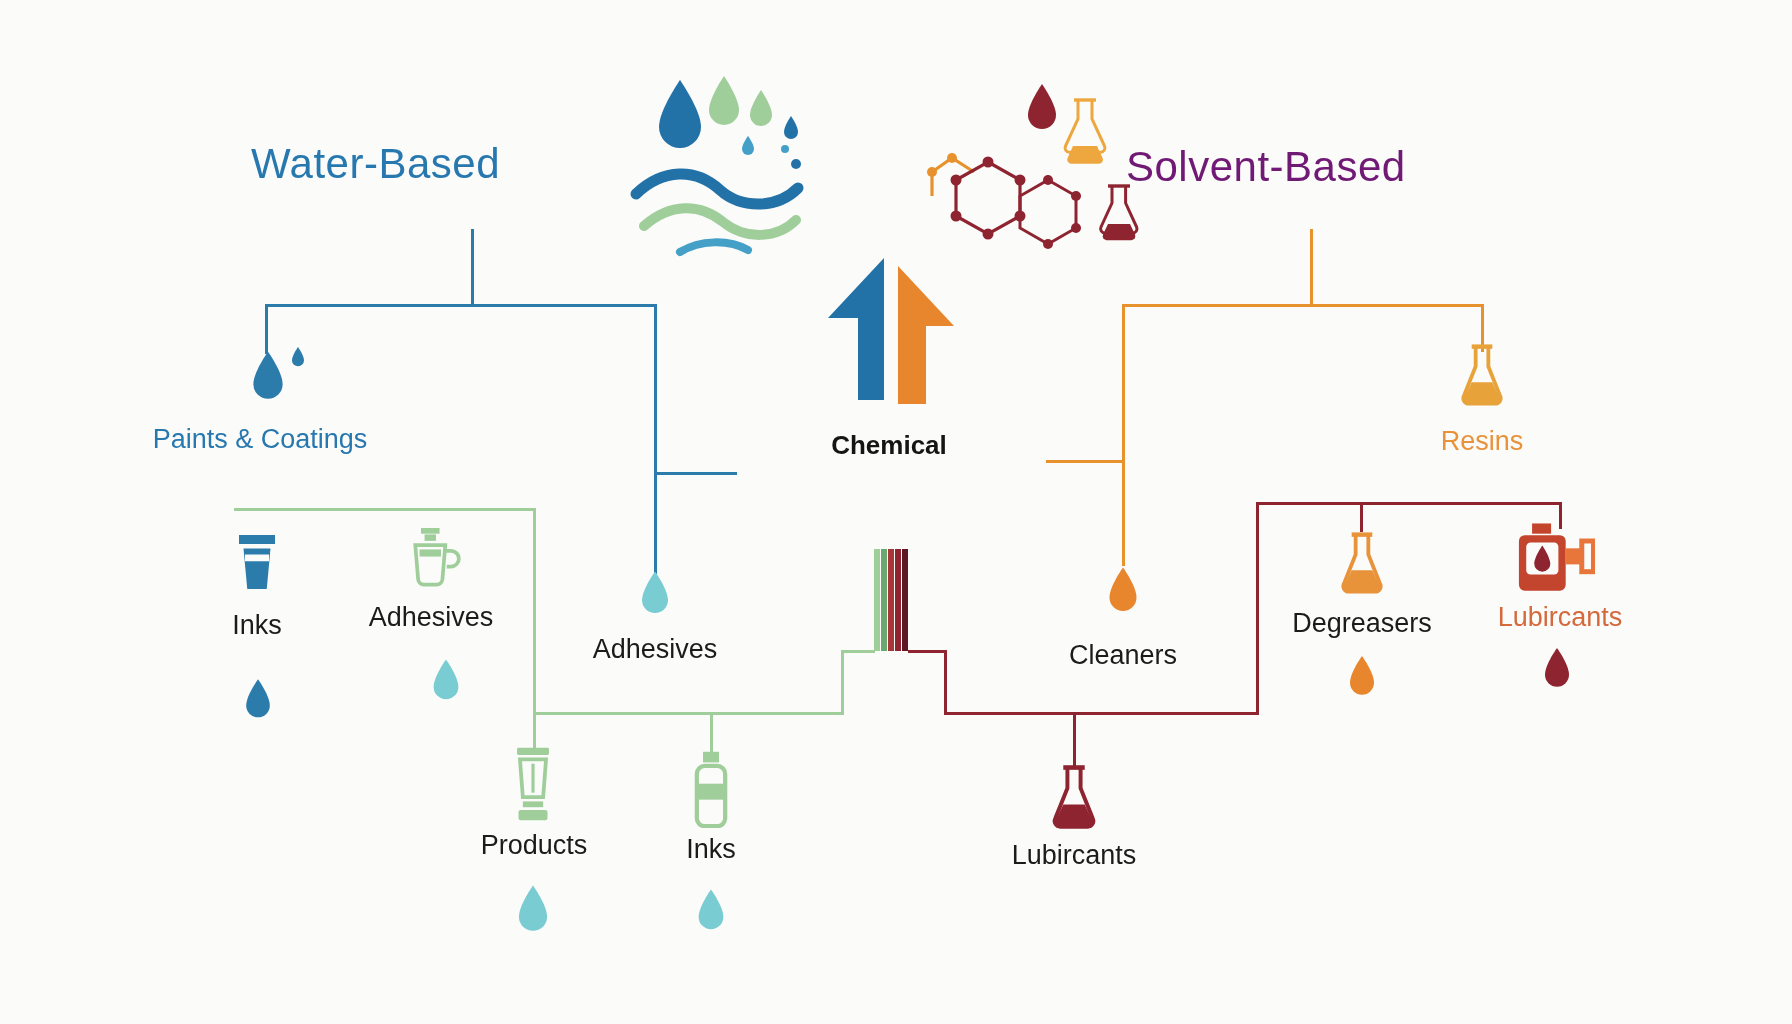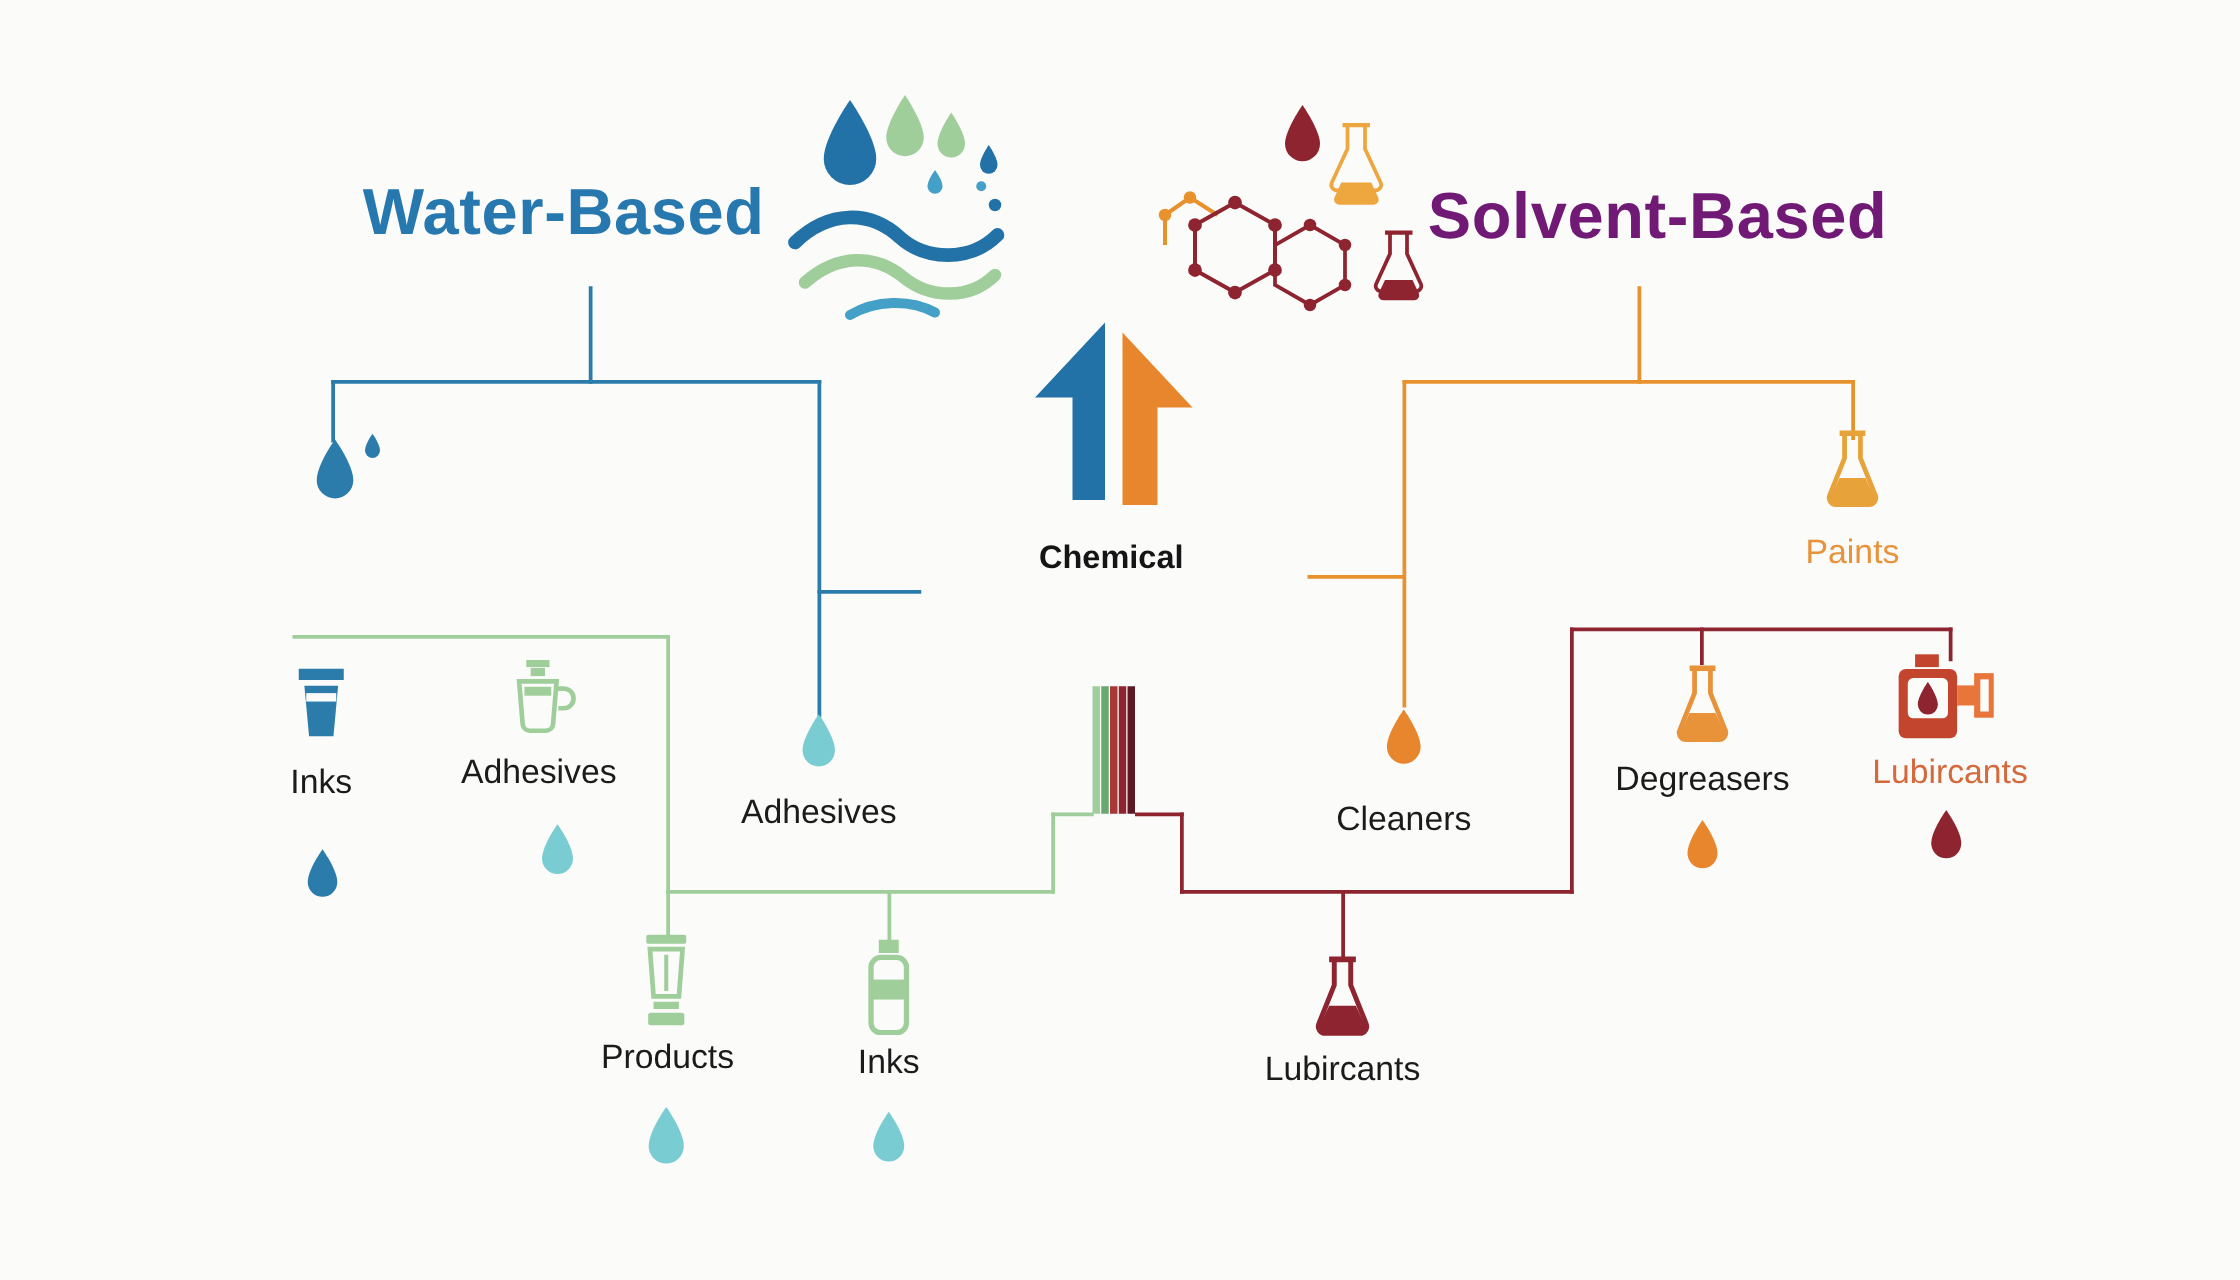--- a/index.html
+++ b/index.html
@@ -9,21 +9,21 @@
     position:relative; width:1792px; height:1024px;
     background:#fbfbfa; overflow:hidden;
   }
   .line { position:absolute; }
   .h { height:3px; } .v { width:3px; }
   .c-blue  { background:#2b7cab; }
   .c-green { background:#9fce9b; }
   .c-orange{ background:#e8922e; }
   .c-red   { background:#8e2430; }
 
-  .title { position:absolute; font-size:52px; font-weight:bold; text-align:center; letter-spacing:0.5px; }
+  .title { position:absolute; font-size:42px; font-weight:normal; text-align:left; letter-spacing:0.5px; }
   .t-blue { color:#2878b0; }
   .t-orange { color:#701a75; }
 
   .center-label { position:absolute; font-size:26px; font-weight:bold; color:#151515; text-align:center; line-height:1.32; }
 
   .label { position:absolute; font-size:27px; color:#1b1b1b; text-align:center; white-space:nowrap; }
   .l-blue { color:#2878b0; }
   .l-orange { color:#e8923a; }
   .l-rust { color:#d4693b; }
 
@@ -134,20 +134,21 @@
   <div class="icon" style="left:248px; top:350px;">
     <svg viewBox="0 0 24 32" width="40" height="52">
         <path d="M12 1 C12 1 3 13.5 3 21 a9 9 0 0 0 18 0 C21 13.5 12 1 12 1 Z" fill="#2b7cab"></path>
       </svg>
   </div>
   <div class="icon" style="left:290px; top:346px;">
     <svg viewBox="0 0 24 32" width="16" height="22">
         <path d="M12 1 C12 1 3 13.5 3 21 a9 9 0 0 0 18 0 C21 13.5 12 1 12 1 Z" fill="#2b7cab"></path>
       </svg>
   </div>
+  <div class="label l-blue" style="left:110px; top:424px; width:300px;">Paints &amp; Coatings</div>
 
   <div class="icon" style="left:231px; top:532px;">
     <svg viewBox="0 0 34 40" width="52" height="60">
       <rect x="5" y="2" width="24" height="6" fill="#2b7cab"></rect>
       <path d="M8 11 L10.5 38 H23.5 L26 11 Z" fill="#2b7cab"></path>
       <rect x="9" y="15" width="16" height="4.5" fill="#fbfbfa"></rect>
     </svg>
   </div>
   <div class="label" style="left:187px; top:610px; width:140px;">Inks</div>
   <div class="icon" style="left:242px; top:678px;">
@@ -209,21 +210,21 @@
       </svg>
   </div>
 
   <div class="icon" style="left:1455px; top:340px;">
     <svg viewBox="0 0 34 44" width="54" height="72">
       <path d="M10.5 26 h13 l4.4 9.4 a3.2 3.2 0 0 1 -2.9 4.6 H9 a3.2 3.2 0 0 1 -2.9 -4.6 Z" fill="#e8a23a"></path>
       <path d="M13 3.5 v12.5 L5.6 34.5 a3.4 3.4 0 0 0 3.1 4.9 h16.6 a3.4 3.4 0 0 0 3.1 -4.9 L21 16 V3.5" fill="none" stroke="#e8a23a" stroke-width="2.4"></path>
       <line x1="10.5" y1="3.5" x2="23.5" y2="3.5" stroke="#e8a23a" stroke-width="2.8"></line>
     </svg>
   </div>
-  <div class="label l-orange" style="left:1402px; top:426px; width:160px;">Paints</div>
+  <div class="label l-orange" style="left:1402px; top:426px; width:160px;">Resins</div>
 
   <div class="icon" style="left:1104px; top:566px;">
     <svg viewBox="0 0 24 32" width="38" height="48">
         <path d="M12 1 C12 1 3 13.5 3 21 a9 9 0 0 0 18 0 C21 13.5 12 1 12 1 Z" fill="#e8862d"></path>
       </svg>
   </div>
   <div class="label" style="left:1043px; top:640px; width:160px;">Cleaners</div>
 
   <div class="icon" style="left:1335px; top:526px;">
     <svg viewBox="0 0 34 44" width="54" height="76">

